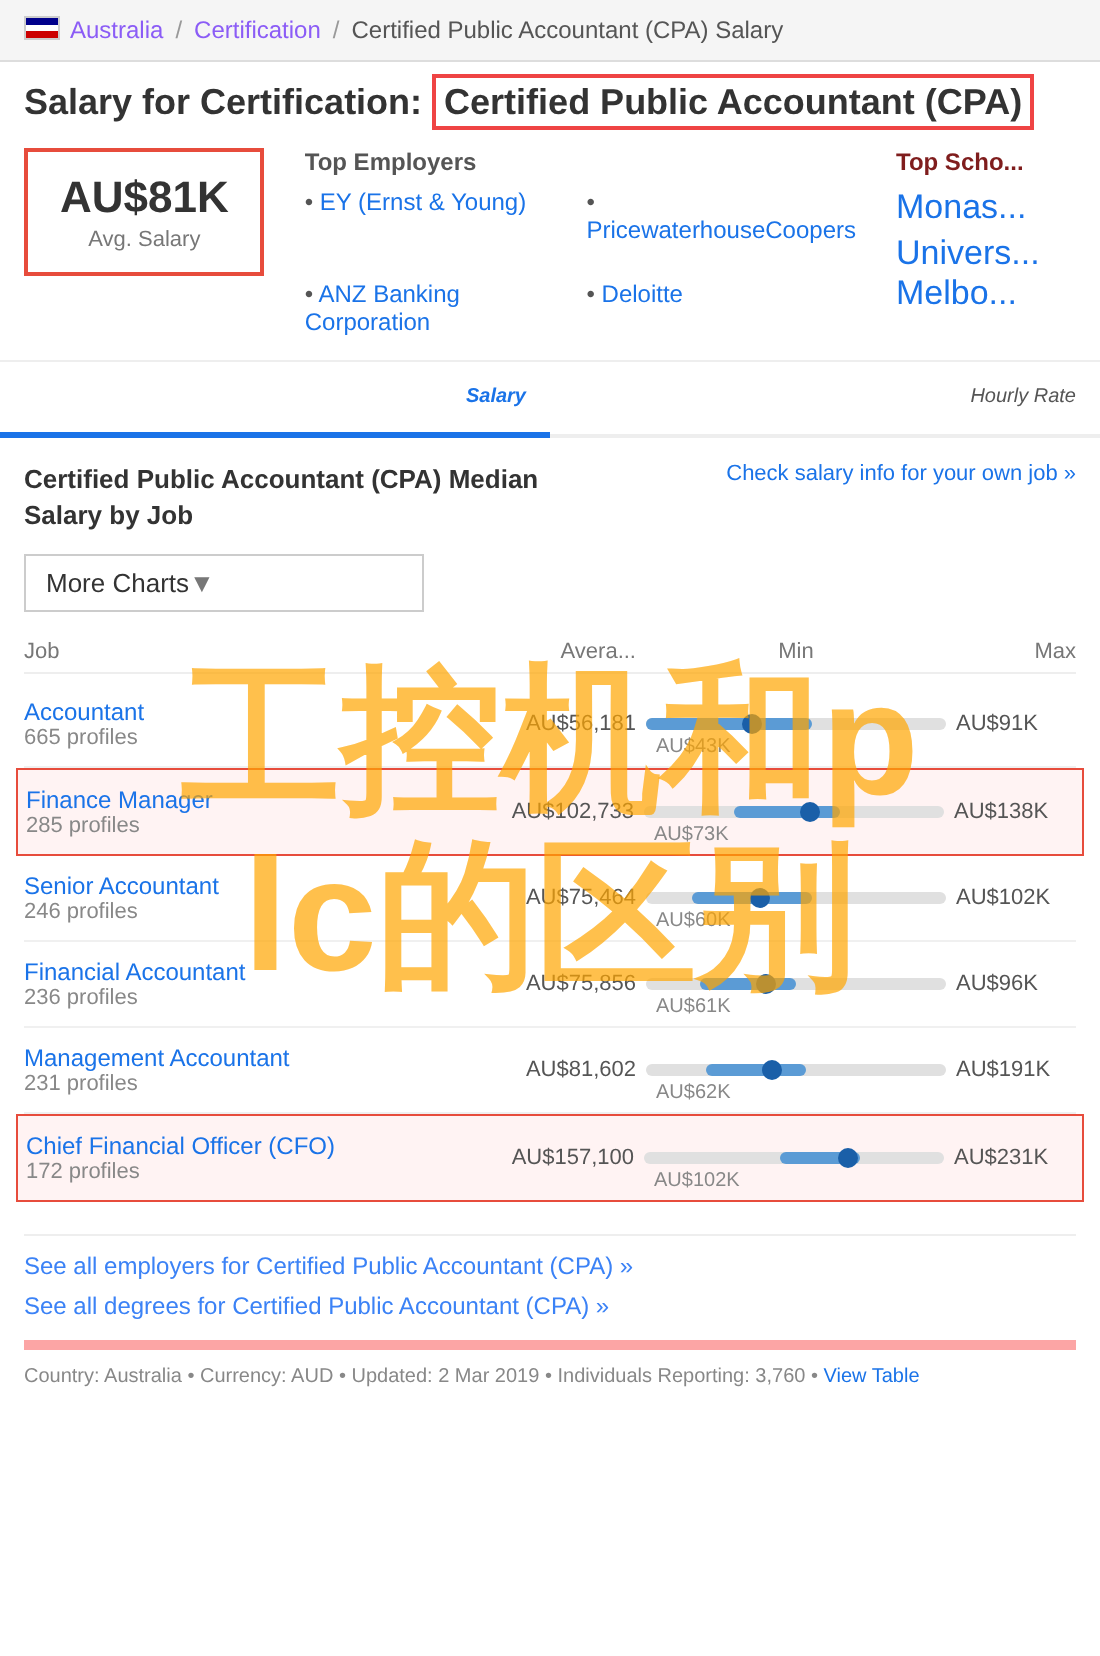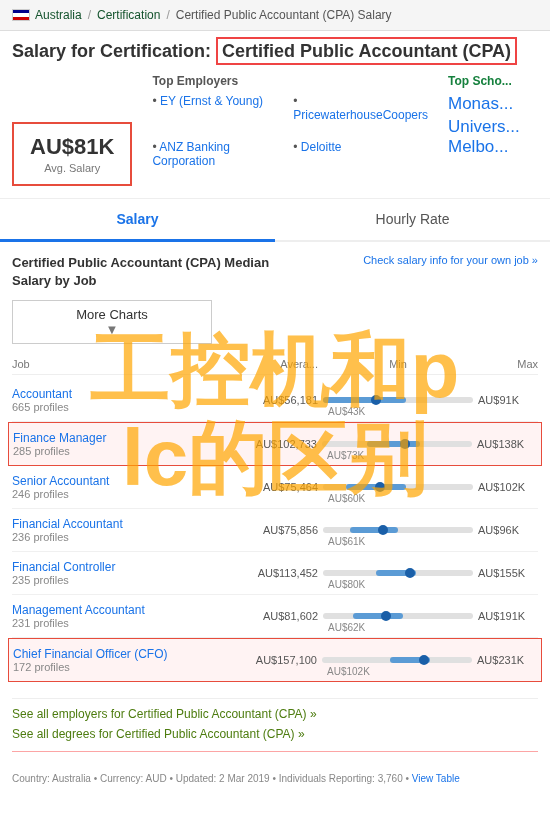--- a/index.html
+++ b/index.html
@@ -1,59 +1,59 @@
 <!DOCTYPE html>
 <html><head>
   <meta charset="utf-8">
   <style>
     * { box-sizing: border-box; margin: 0; padding: 0; }
     body { font-family: Arial, sans-serif; font-size: 13px; color: #333; background: #fff; width: 550px; overflow-x: hidden; }
 
     
     .breadcrumb { display: flex; align-items: center; gap: 6px; padding: 8px 12px; font-size: 12px; color: #666; background: #f5f5f5; border-bottom: 1px solid #ddd; }
     .breadcrumb-flag { width: 18px; height: 12px; background: linear-gradient(#00008b 33%, #fff 33%, #fff 66%, #cc0000 66%); display: inline-block; margin-right: 2px; border: 1px solid #ccc; }
-    .breadcrumb-link { color: #14532d; text-decoration: none; cursor: pointer; display: flex; align-items: center; gap: 3px; }
+    .breadcrumb-link { color: #8b5cf6; text-decoration: none; cursor: pointer; display: flex; gap: 3px; }
     .breadcrumb-sep { color: #999; }
     .breadcrumb-current { color: #555; }
 
     
     .page-header { padding: 10px 12px 0; }
     .page-title { font-size: 18px; font-weight: normal; color: #333; margin-bottom: 12px; }
     .page-title span { font-weight: bold; }
 
     
     .top-info { display: flex; align-items: flex-start; gap: 20px; padding: 0 12px 12px; border-bottom: 1px solid #eee; }
-    .salary-box { border: 2px solid #e74c3c; padding: 10px 16px; min-width: 110px; text-align: center; margin-top: 48px; }
+    .salary-box { border: 2px solid #e74c3c; padding: 10px 16px; min-width: 110px; text-align: center; }
     .salary-amount { font-size: 22px; font-weight: bold; color: #333; }
     .salary-label { font-size: 11px; color: #777; margin-top: 2px; }
 
     .employers-section { flex: 1; }
     .employers-title { font-weight: bold; font-size: 12px; margin-bottom: 6px; color: #555; }
     .employers-grid { display: grid; grid-template-columns: 1fr 1fr; gap: 18px 10px; }
     .employer-link { color: #1a73e8; font-size: 12px; text-decoration: none; cursor: pointer; }
     .employer-link::before { content: "• "; color: #555; }
 
     .schools-section { min-width: 90px; }
-    .schools-title { font-weight: bold; font-size: 12px; margin-bottom: 6px; color: #15803d; }
+    .schools-title { font-weight: bold; font-size: 12px; margin-bottom: 6px; color: #7f1d1d; }
     .school-link { color: #1a73e8; font-size: 17px; text-decoration: none; cursor: pointer; display: block; margin-bottom: 3px; }
 
     
     .tabs { display: flex; border-bottom: 2px solid #eee; margin: 0; }
-    .tab { flex: 1; text-align: center; padding: 12px; font-size: 14px; cursor: pointer; color: #555; }
+    .tab { flex: 1; text-align: right; padding: 12px; font-size: 10px; cursor: pointer; color: #555; font-style: italic; }
     .tab.active { color: #1a73e8; border-bottom: 3px solid #1a73e8; font-weight: bold; margin-bottom: -2px; }
 
     
     .content { padding: 12px; }
     .section-header { display: flex; justify-content: space-between; align-items: flex-start; margin-bottom: 10px; }
     .section-title { font-size: 13px; font-weight: bold; color: #333; max-width: 55%; line-height: 1.4; }
     .section-link { font-size: 11px; color: #1a73e8; cursor: pointer; text-align: right; }
 
     
     .dropdown-container { margin-bottom: 10px; }
-    .dropdown { border: 1px solid #ccc; padding: 6px 10px; font-size: 13px; width: 200px; cursor: pointer; background: #fff; color: #333; display: flex; justify-content: space-between; align-items: center; flex-direction: column; }
+    .dropdown { border: 1px solid #ccc; padding: 6px 10px; font-size: 13px; width: 200px; cursor: pointer; background: #fff; color: #333; display: flex; justify-content: flex-start; align-items: center; }
     .dropdown-arrow { color: #777; }
 
     
     .table-header { display: grid; grid-template-columns: 1fr 80px 160px 60px; font-size: 11px; color: #777; padding: 4px 0; border-bottom: 1px solid #eee; margin-bottom: 4px; }
     .col-avg { text-align: right; }
     .col-range { text-align: center; padding: 0 5px; }
     .col-max { text-align: right; }
 
     
     .job-row { display: grid; grid-template-columns: 1fr 80px 160px 60px; padding: 8px 0; border-bottom: 1px solid #f0f0f0; align-items: center; }
@@ -65,24 +65,24 @@
 
     
     .bar-container { position: relative; height: 18px; display: flex; align-items: center; padding: 0 5px; }
     .bar-track { width: 100%; height: 6px; background: #e0e0e0; border-radius: 3px; position: relative; }
     .bar-fill { height: 6px; background: #5b9bd5; border-radius: 3px; position: absolute; }
     .bar-dot { width: 10px; height: 10px; background: #1a5fa8; border-radius: 50%; position: absolute; top: -2px; }
     .bar-min { font-size: 10px; color: #888; position: absolute; bottom: -14px; left: 5px; }
 
     
     .bottom-links { margin-top: 16px; border-top: 1px solid #eee; padding-top: 8px; }
-    .bottom-link { color: #4d7c0f; font-size: 12px; cursor: pointer; display: block; margin-bottom: 6px; text-decoration: none; }
-
-    
-    .footer { font-size: 10px; color: #888; margin-top: 10px; border-top: 1px solid #fca5a5; padding-top: 21px; }
+    .bottom-link { color: #3b82f6; font-size: 12px; cursor: pointer; display: block; margin-bottom: 6px; text-decoration: none; }
+
+    
+    .footer { font-size: 10px; color: #888; margin-top: 10px; border-top: 5px solid #fca5a5; padding-top: 8px; }
     .footer-link { color: #1a73e8; cursor: pointer; text-decoration: none; }
 
     
     .watermark { position: fixed; top: 50%; left: 50%; transform: translate(-50%, -50%); font-size: 80px; font-weight: bold; color: rgba(255, 165, 0, 0.7); pointer-events: none; z-index: 9999; text-align: center; line-height: 1.1; white-space: nowrap; }
 
     
     .highlight-box { border: 2px solid #e74c3c !important; }
   </style>
 </head>
 <body>
@@ -218,37 +218,20 @@
           <div class="bar-fill" style="left:18%; width:32%;"></div>
           <div class="bar-dot" style="left:calc(40% - 5px);"></div>
         </div>
         <span class="bar-min">AU$61K</span>
       </div>
     </div>
     <div class="job-max">AU$96K</div>
   </div>
       <div class="job-row">
     <div>
-      <div class="job-name">Financial Controller</div>
-      <div class="job-profiles">235 profiles</div>
-    </div>
-    <div class="job-avg">AU$113,452</div>
-    <div class="bar-container">
-      <div style="width:100%; position:relative;">
-        <div class="bar-track">
-          <div class="bar-fill" style="left:35%; width:27%;"></div>
-          <div class="bar-dot" style="left:calc(58% - 5px);"></div>
-        </div>
-        <span class="bar-min">AU$80K</span>
-      </div>
-    </div>
-    <div class="job-max">AU$155K</div>
-  </div>
-      <div class="job-row">
-    <div>
       <div class="job-name">Management Accountant</div>
       <div class="job-profiles">231 profiles</div>
     </div>
     <div class="job-avg">AU$81,602</div>
     <div class="bar-container">
       <div style="width:100%; position:relative;">
         <div class="bar-track">
           <div class="bar-fill" style="left:20%; width:33%;"></div>
           <div class="bar-dot" style="left:calc(42% - 5px);"></div>
         </div>

